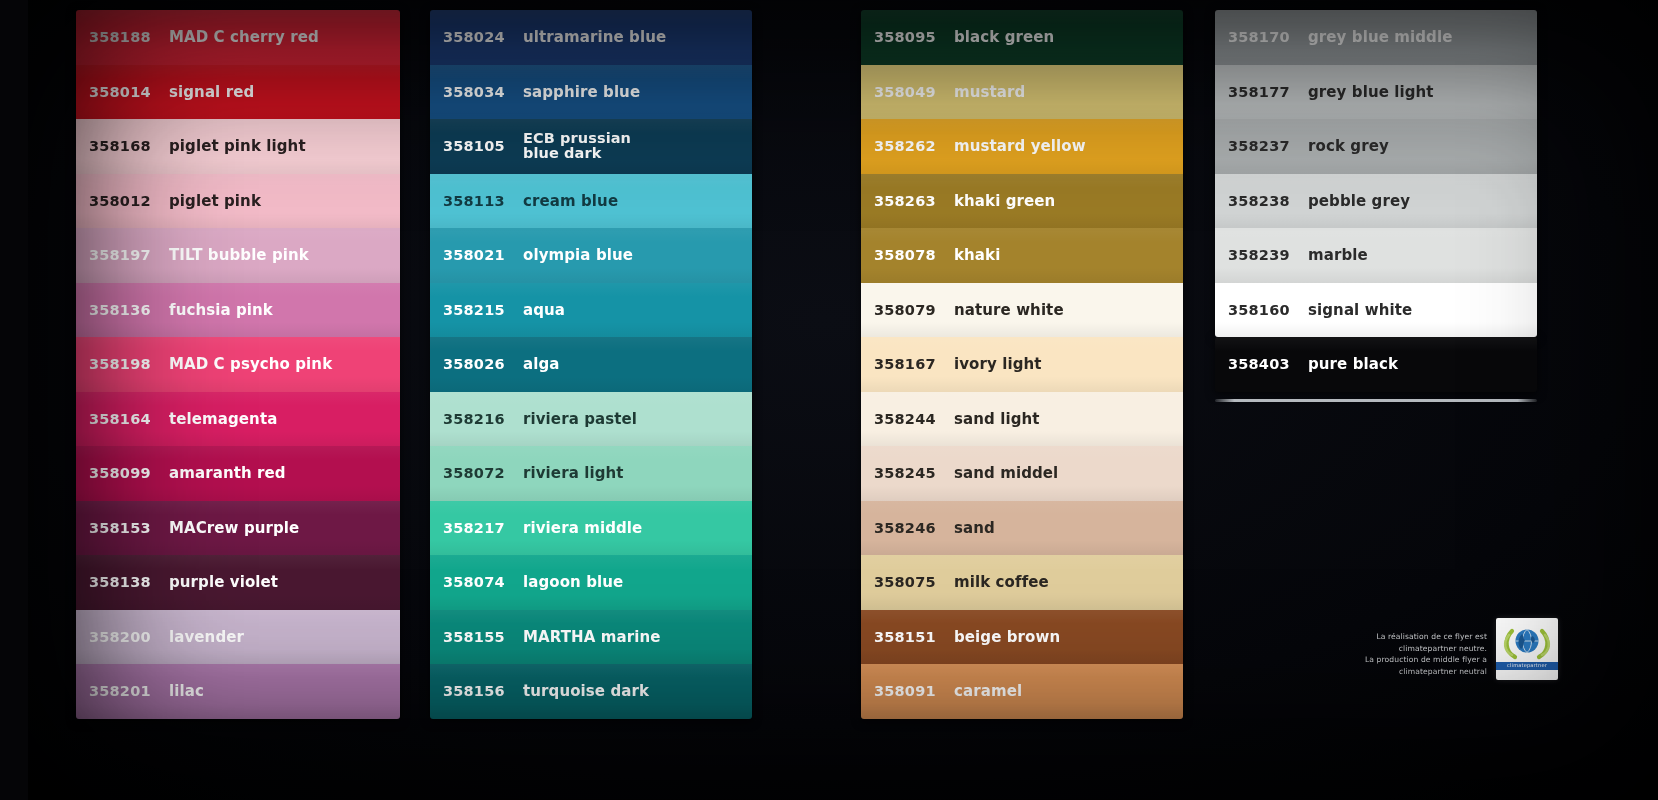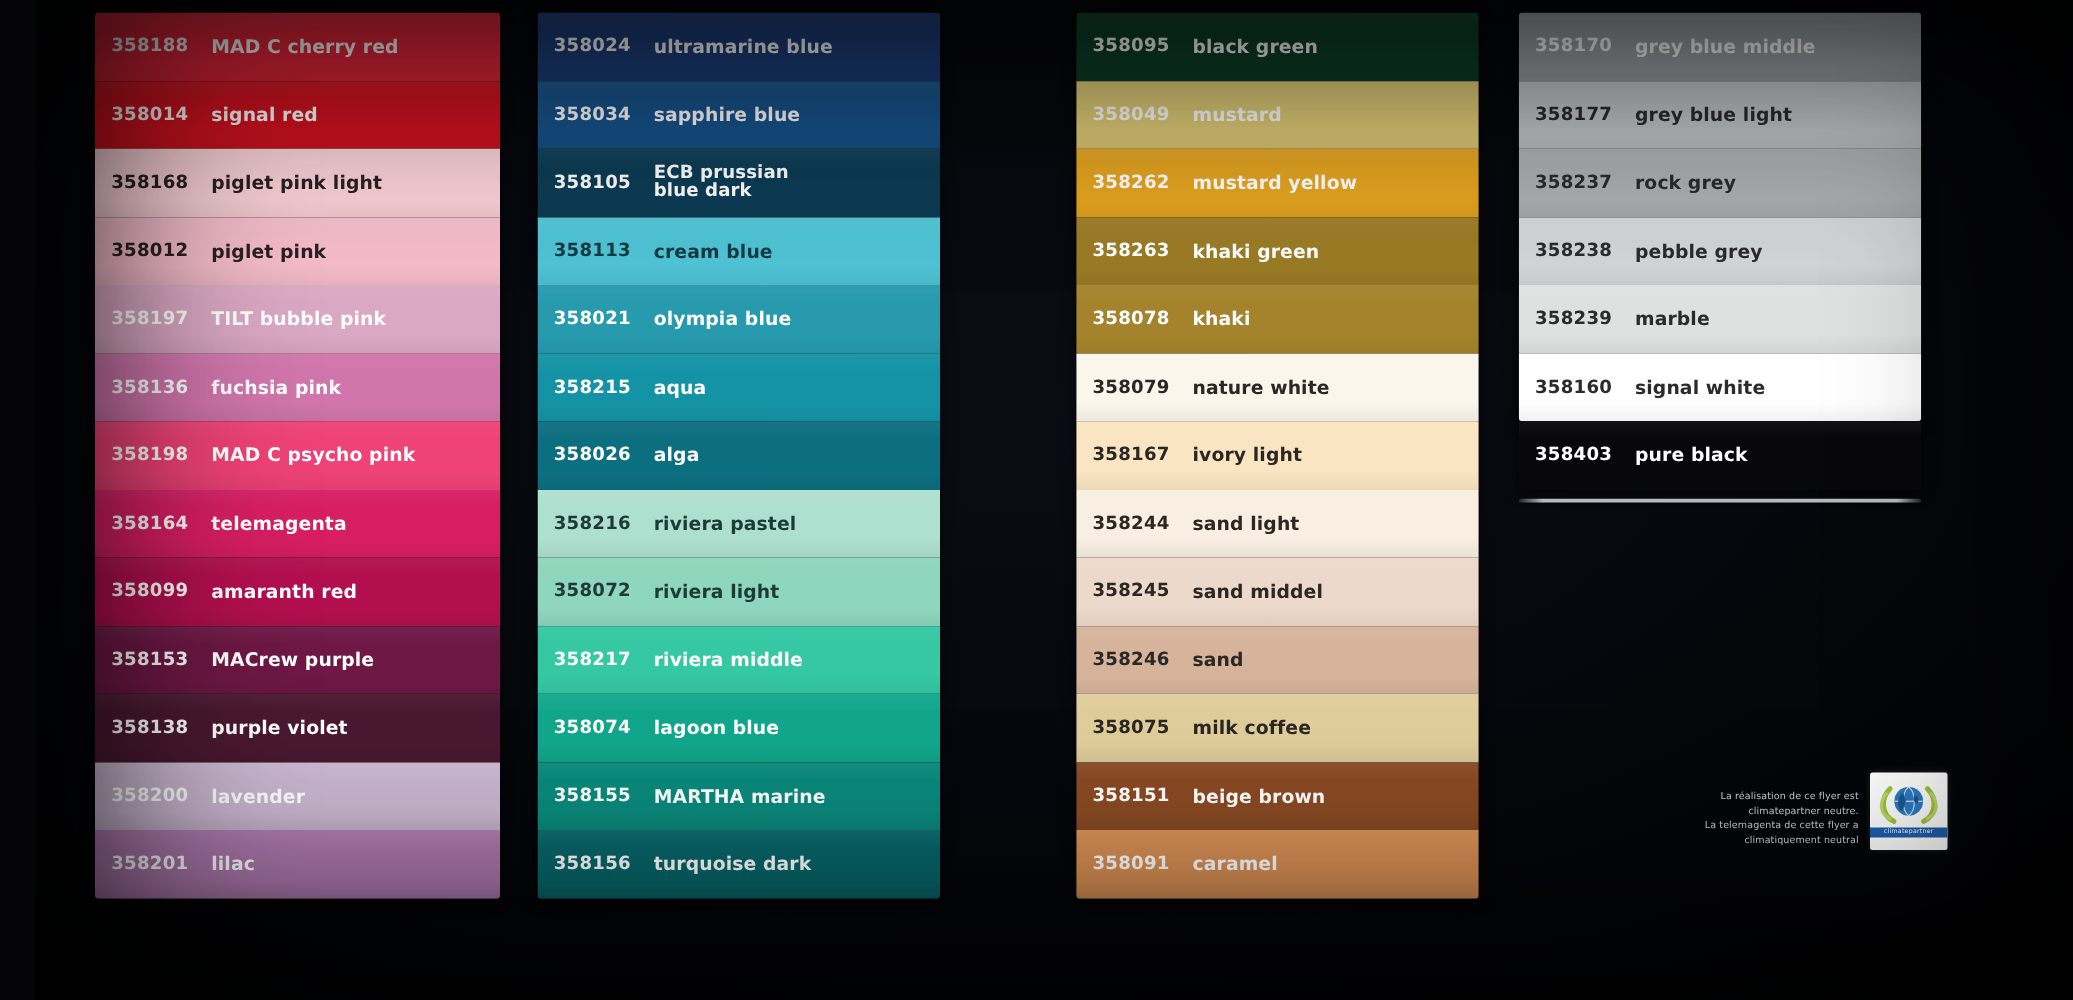--- a/index.html
+++ b/index.html
@@ -371,22 +371,22 @@
           </div>
         </div>
         <div class="divider-line"></div>
       </div>
     </div>
 
   <div class="credit">
     <div class="credit-text">
         <div>La réalisation de ce flyer est</div>
         <div>climatepartner neutre.</div>
-        <div>La telemagenta de cette flyer a</div>
-        <div>climatiquement neutral</div>
+        <div>La production de middle flyer a</div>
+        <div>climatepartner neutral</div>
       </div>
     <div class="credit-logo">
       <svg width="50" height="40" viewBox="0 0 50 40" aria-hidden="true">
 
         <path d="M10 10 C2 18, 3 31, 13 36" stroke="#9fc43a" stroke-width="4.2" fill="none" stroke-linecap="round"></path>
         <path d="M40 10 C48 18, 47 31, 37 36" stroke="#9fc43a" stroke-width="4.2" fill="none" stroke-linecap="round"></path>
         <path d="M7 14 C1 21, 2 30, 10 34" stroke="#bdd96a" stroke-width="2.6" fill="none" stroke-linecap="round"></path>
         <path d="M43 14 C49 21, 48 30, 40 34" stroke="#bdd96a" stroke-width="2.6" fill="none" stroke-linecap="round"></path>
 
         <circle cx="25" cy="20" r="11.5" fill="#2b7cc4"></circle>

